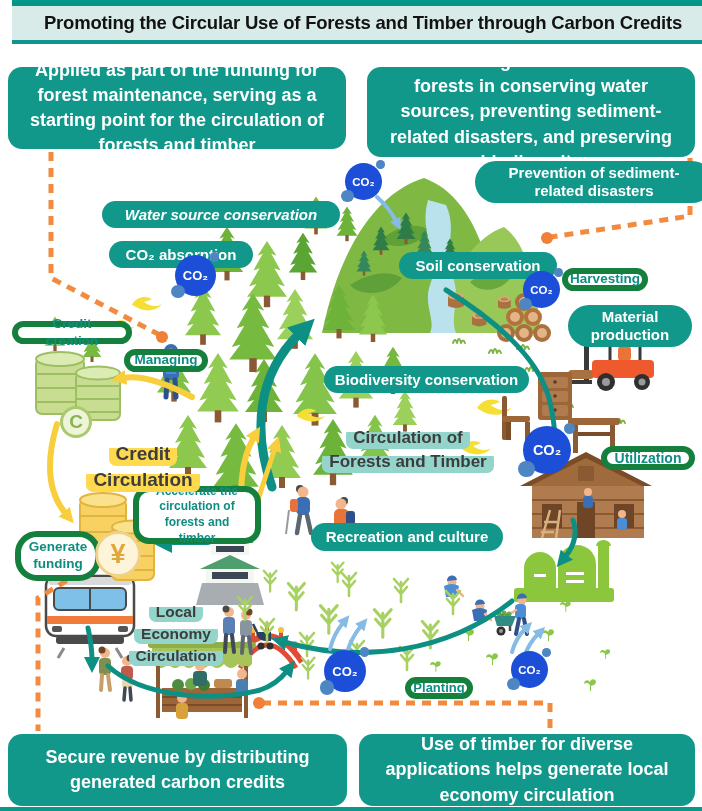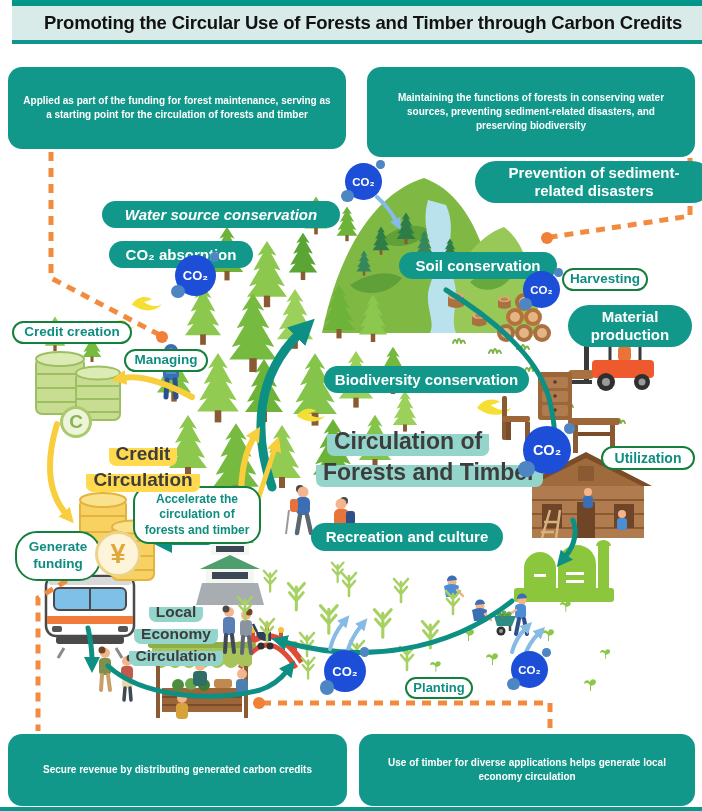--- a/index.html
+++ b/index.html
@@ -13,31 +13,31 @@
     background:#d9ebe8; border-top:6px solid #01968a; border-bottom:4px solid #0d978c;
     display:flex; align-items:center; justify-content:center;
   }
   .header-band h1 { margin:0; font-size:18.5px; font-weight:bold; color:#121212; letter-spacing:-0.2px; }
   .footer-line { position:absolute; left:0; bottom:0; width:702px; height:4px; background:#0d978c; }
 
   
   .callout {
     position:absolute; box-sizing:border-box; background:#12978b; color:#fff;
     border-radius:14px; display:flex; align-items:center; justify-content:center;
-    text-align:center; font-weight:bold; font-size:10px; line-height:1.4; padding:6px 14px;
+    text-align:center; font-weight:bold; font-size:18px; line-height:1.4; padding:6px 14px;
   }
 
   
   .pill {
     position:absolute; box-sizing:border-box; background:#12978b; color:#fff;
     border-radius:999px; display:flex; align-items:center; justify-content:center;
     text-align:center; font-weight:bold; font-size:15px; line-height:1.2; padding:0 9px;
   }
   .pill.two-line { border-radius:22px; }
-  .pill.outline { background:#fff; border:2px solid #15803d; color:#0f8d81; font-size:13.5px; }
+  .pill.outline { background:#fff; border:6px solid #15803d; color:#0f8d81; font-size:13.5px; }
   .pill.outline.box { border-radius:16px; }
 
   
   .hl { position:absolute; text-align:center; font-weight:bold; color:#3d3d3d; }
   .hl-line {
     display:inline-block; padding:1px 7px; margin:1px 0; border-radius:7px; white-space:nowrap;
   }
   .hl-yellow { background:linear-gradient(180deg, rgba(0,0,0,0) 24%, #ffd94e 24%); }
   .hl-teal   { background:linear-gradient(180deg, rgba(0,0,0,0) 24%, #93d5cb 24%); }
 
@@ -519,21 +519,21 @@
   <div class="pill outline" style="left:562px; top:268px; width:86px; height:23px;">Harvesting</div>
   <div class="pill outline" style="left:601px; top:446px; width:94px; height:24px; font-size:14px;">Utilization</div>
   <div class="pill outline" style="left:405px; top:677px; width:68px; height:22px; font-size:13px;">Planting</div>
   <div class="pill outline box" style="left:15px; top:531px; width:86px; height:50px; line-height:1.25; border-radius:22px;">Generate funding</div>
   <div class="pill outline box" style="left:133px; top:486px; width:128px; height:58px; font-size:12px; line-height:1.3; padding:3px 6px;">Accelerate the circulation of forests and timber</div>
 
   <div class="hl" style="left:79px; top:441px; width:128px; font-size:19px;">
     <div><span class="hl-line hl-yellow">Credit</span></div>
     <div><span class="hl-line hl-yellow">Circulation</span></div>
   </div>
-  <div class="hl" style="left:316px; top:426px; width:184px; font-size:23px;">
+  <div class="hl" style="left:316px; top:426px; width:184px; font-size:17px;">
     <div><span class="hl-line hl-teal">Circulation of</span></div>
     <div><span class="hl-line hl-teal">Forests and Timber</span></div>
   </div>
   <div class="hl" style="left:118px; top:601px; width:116px; font-size:15.5px;">
     <div><span class="hl-line hl-teal">Local</span></div>
     <div><span class="hl-line hl-teal">Economy</span></div>
     <div><span class="hl-line hl-teal">Circulation</span></div>
   </div>
 
   <div class="co2" style="left:345px; top:163px; width:37px; height:37px; font-size:11.5px;">

